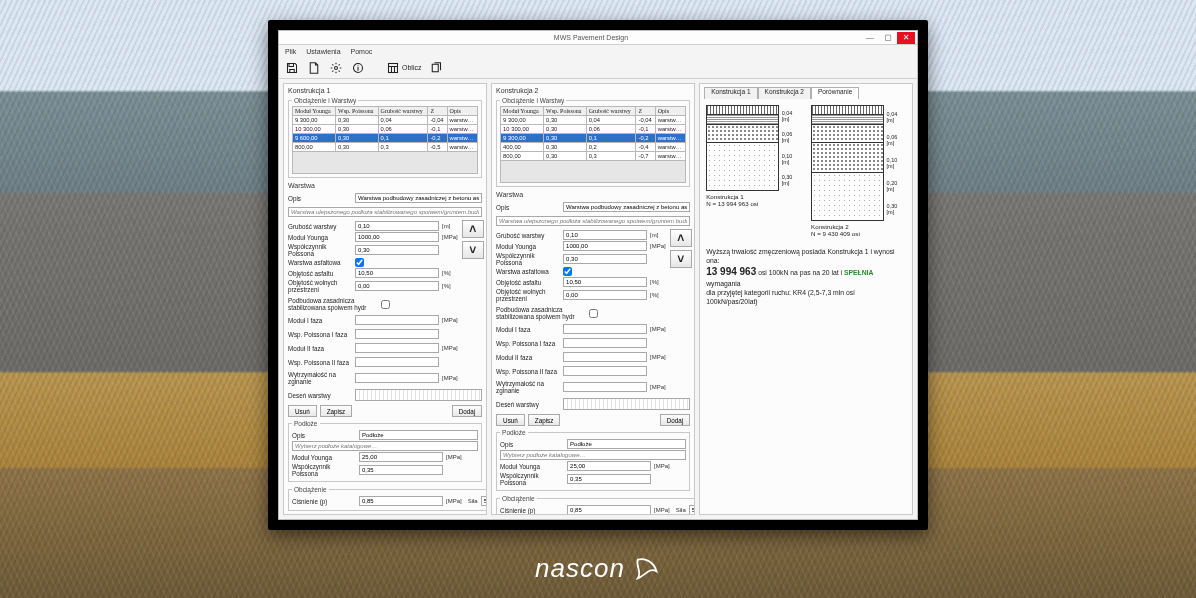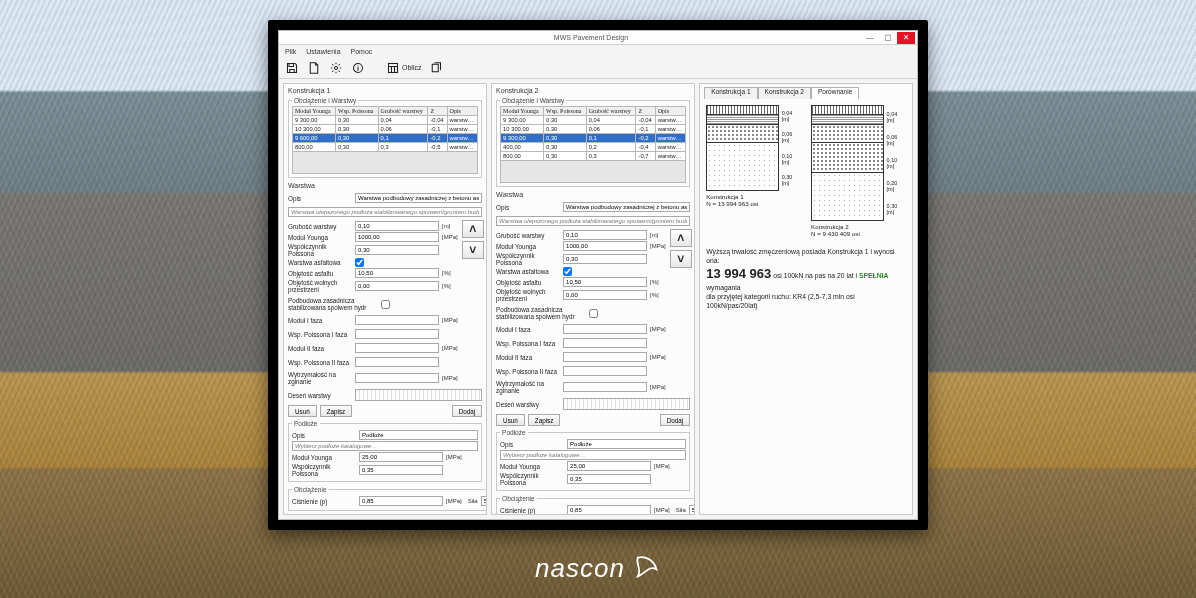--- a/index.html
+++ b/index.html
@@ -10,21 +10,21 @@
       #d7e3ee 0%,      #d7e3ee 15%,
       #7a8d94 15.5%,   #6f7f86 32%,
       #787774 32.5%,   #6d6c69 62%,
       #b59451 62.5%,   #a7833e 78%,
       #8c7349 78.5%,   #6f5c3a 100%);
     filter:contrast(1.05);
   }
   .bg::before{content:"";position:absolute;inset:0;background:
     repeating-linear-gradient(115deg,rgba(0,0,0,.08) 0 2px,transparent 2px 5px),
     repeating-linear-gradient(65deg,rgba(255,255,255,.05) 0 2px,transparent 2px 6px);}
-  .logo{position:absolute;bottom:14px;left:50%;transform:translateX(-50%);color:#fff;font-size:26px;font-style:italic;letter-spacing:1px;display:flex;align-items:flex-start;gap:8px;}
+  .logo{position:absolute;bottom:14px;left:50%;transform:translateX(-50%);color:#fff;font-size:26px;font-style:italic;letter-spacing:1px;display:flex;align-items:center;gap:8px;}
   .logo svg{width:28px;height:28px;}
 
   .frame{position:absolute;top:20px;left:50%;transform:translateX(-50%);width:660px;height:510px;background:#000;border-radius:2px;box-shadow:0 6px 18px rgba(0,0,0,.5);}
   .window{position:absolute;inset:10px;background:#f4f4f4;border:1px solid #bcbcbc;display:flex;flex-direction:column;font-size:7px;color:#222;}
   .titlebar{height:14px;background:#fdfdfd;border-bottom:1px solid #d0d0d0;display:flex;align-items:center;justify-content:space-between;padding:0 2px;}
   .titlebar .title{flex:1;text-align:center;color:#555;font-size:7px;}
   .winbtns{display:flex;gap:0;}
   .winbtn{width:18px;height:12px;display:flex;align-items:center;justify-content:center;font-size:8px;color:#555;}
   .winbtn.close{background:#e81123;color:#fff;}
   .menubar{height:12px;display:flex;gap:10px;padding:0 6px;align-items:center;color:#333;}
@@ -68,21 +68,21 @@
   .stack{width:74px;border:1px solid #333;display:flex;flex-direction:column;position:relative;}
   .layer{border-top:1px solid #333;font-size:5px;position:relative;}
   .layer:first-child{border-top:none;}
   .pat1{background:repeating-linear-gradient(90deg,#666 0 1px,#fff 1px 3px);}
   .pat2{background:repeating-linear-gradient(0deg,#999 0 1px,#fff 1px 2px);}
   .pat3{background:radial-gradient(#888 1px,#fff 1px);background-size:4px 4px;}
   .pat4{background:radial-gradient(#aaa .8px,#fff .8px);background-size:5px 5px;}
   .dimcol{font-size:5.5px;font-family:monospace;color:#222;display:flex;flex-direction:column;justify-content:space-around;padding-left:3px;}
   .diag-caption{font-size:6.2px;margin-top:2px;}
   .summary{font-size:6.8px;line-height:1.35;margin-top:4px;padding:0 2px;}
-  .summary b.big{font-size:13px;}
+  .summary b.big{font-size:10px;}
   .summary .spelnia{color:#2a8a2a;font-weight:bold;}
 
 </style>
 </head>
 <body>
 
 <div class="bg"></div>
 <div class="logo">
   <span>nascon</span>
   <svg viewBox="0 0 24 24">

